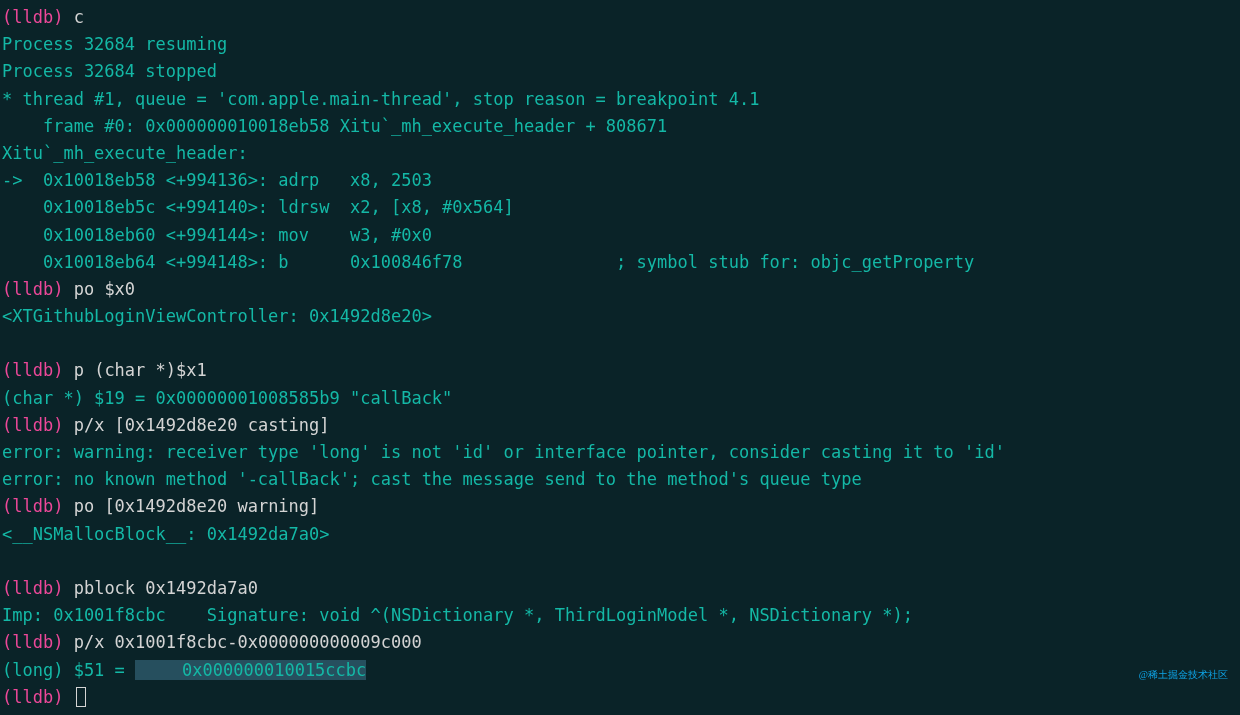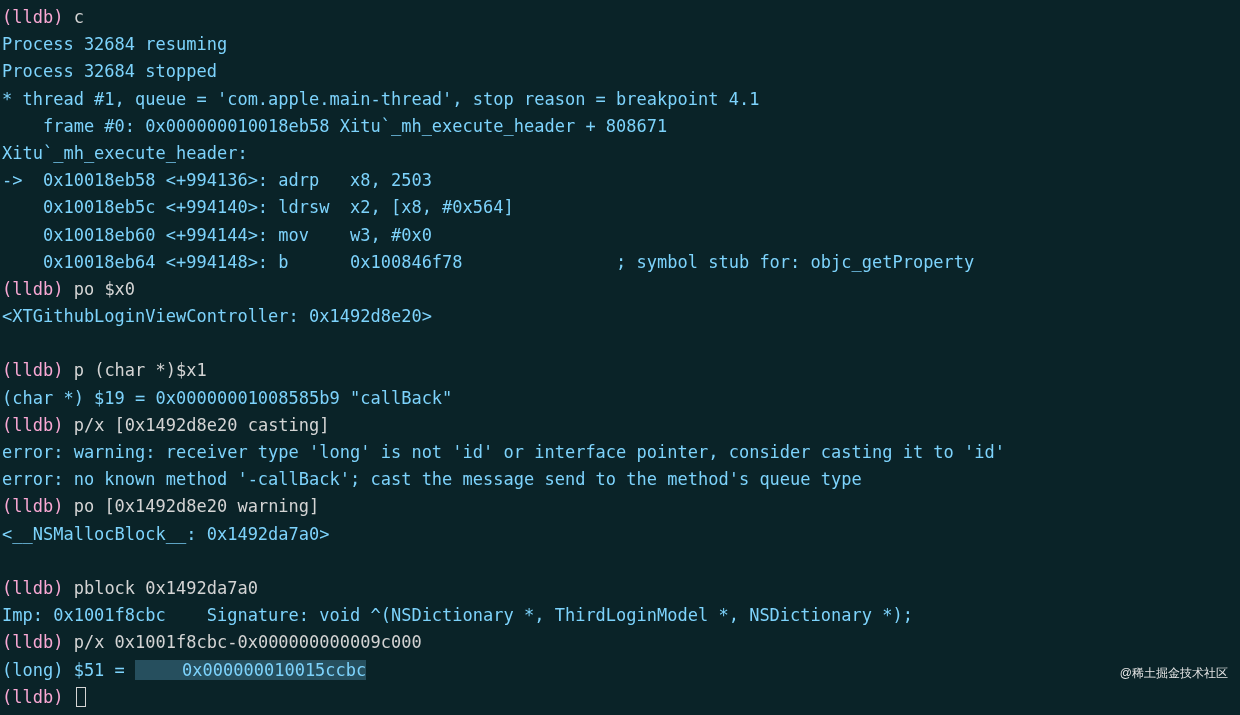--- a/index.html
+++ b/index.html
@@ -16,47 +16,47 @@
       padding: 4px 2px;
       width: 1240px;
       height: 715px;
       overflow: hidden;
       position: relative;
     }
     .line {
       white-space: pre;
     }
     .prompt {
-      color: #f9a8d4;
+      color: #ec4899;
     }
     .cmd {
       color: #d4d4d4;
     }
     .output {
-      color: #7dd3fc;
+      color: #14b8a6;
     }
     .highlight {
       background-color: #264f5e;
       padding-left: 47px;
     }
     .cursor {
       display: inline-block;
       width: 10px;
       height: 20px;
       border: 1px solid #d4d4d4;
       vertical-align: text-bottom;
       margin-left: 2px;
     }
     .watermark {
       position: absolute;
       right: 12px;
       bottom: 32px;
-      color: #e5e5e5;
-      font-size: 12px;
-      font-family: Liberation Sans, sans-serif;
+      color: #0ea5e9;
+      font-size: 10px;
+      font-family: Liberation Serif, serif;
     }
   </style>
 </head>
 <body>
 
 <div class="line"><span class="prompt">(lldb)</span> <span class="cmd">c</span></div>
 <div class="line output">Process 32684 resuming</div>
 <div class="line output">Process 32684 stopped</div>
 <div class="line output">* thread #1, queue = 'com.apple.main-thread', stop reason = breakpoint 4.1</div>
 <div class="line output">    frame #0: 0x000000010018eb58 Xitu`_mh_execute_header + 808671</div>

